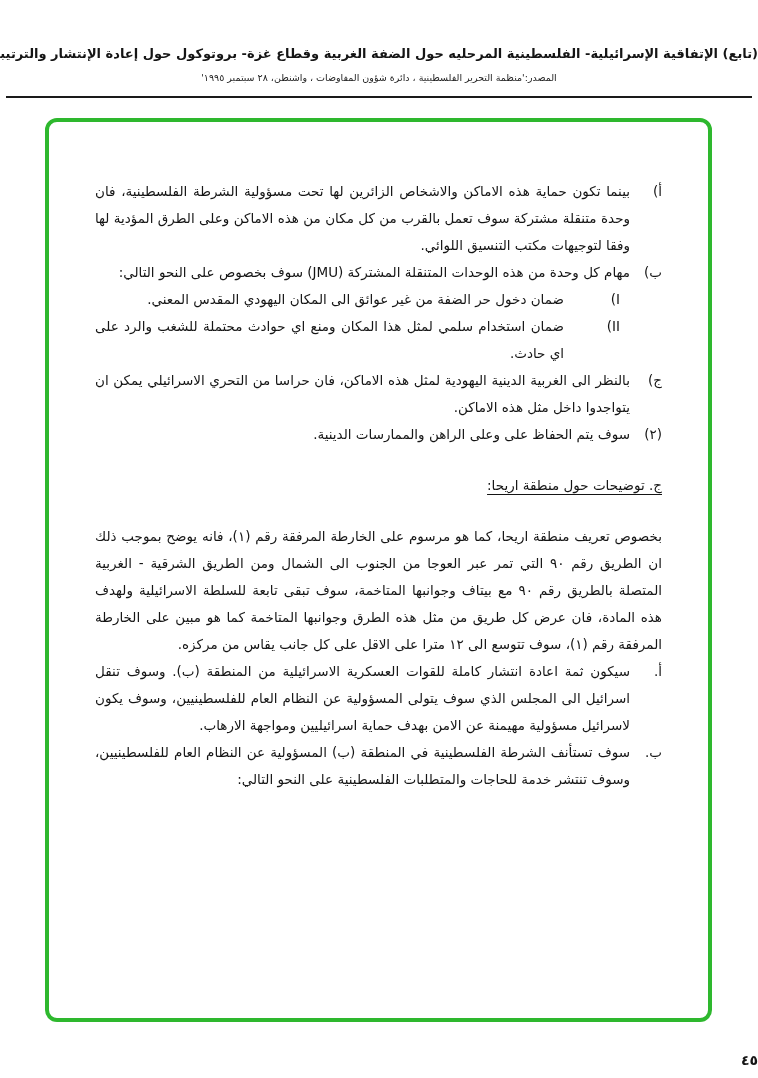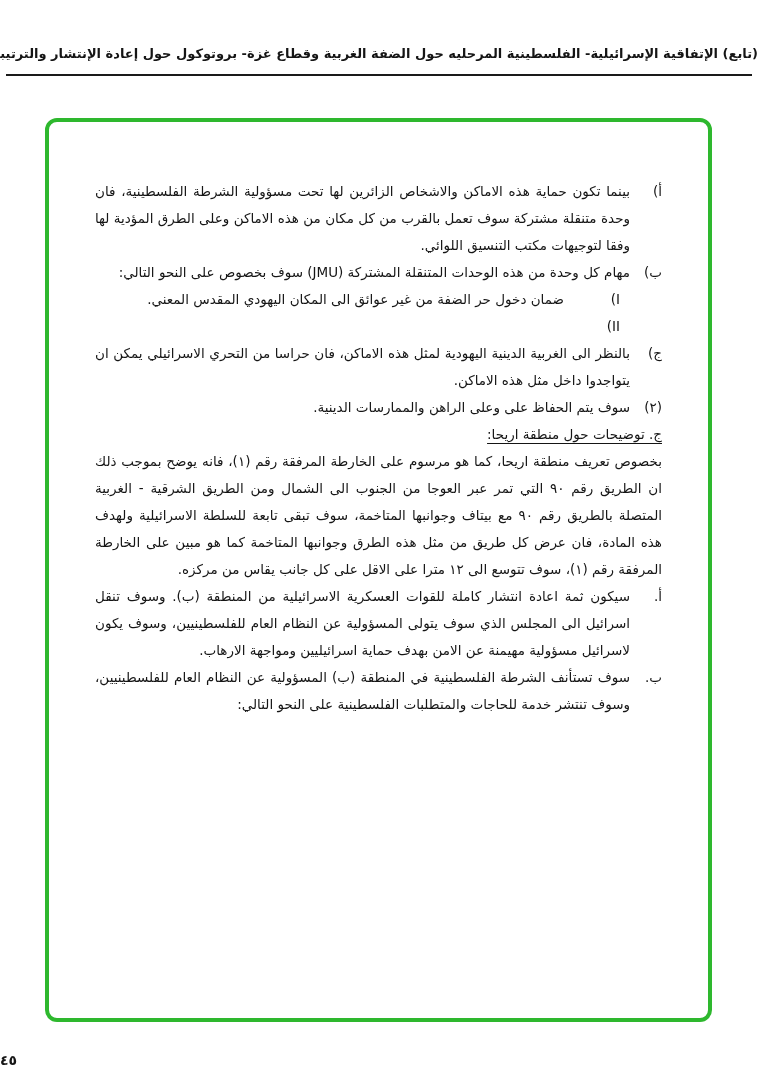--- a/index.html
+++ b/index.html
@@ -71,46 +71,48 @@
     text-align: justify;
   }
   .li2 {
     padding-right: 42px;
   }
   .li2 .marker {
     flex: 0 0 56px;
   }
   .plain {
     text-align: justify;
+    margin-top: 24px;
   }
   .section-heading {
     text-decoration: underline;
     text-underline-offset: 4px;
   }
   .section3-title {
     margin-top: 26px;
   }
   .page-number {
     position: absolute;
     bottom: 10px;
     left: 0;
     width: 100%;
-    text-align: left;
+    text-align: right;
     font-weight: bold;
     font-size: 14px;
     direction: rtl;
   }
 </style>
 </head>
 <body>
 
 <div class="page">
 
   <div class="header">
     <div class="header-title">(تابع) الإتفاقية الإسرائيلية- الفلسطينية المرحليه حول الضفة الغربية وقطاع غزة- بروتوكول حول إعادة الإنتشار والترتيبات الامنية</div>
+    <div class="header-source">المصدر:'منظمة التحرير الفلسطينية ، دائرة شؤون المفاوضات ، واشنطن، ٢٨ سبتمبر ١٩٩٥'</div>
   </div>
 
   <hr class="header-rule">
 
   <div class="frame" style="border-color: rgb(46, 184, 46);">
     <div class="content">
 
       <div class="li">
         <span class="marker">أ)</span>
         <span class="ptext">بينما تكون حماية هذه الاماكن والاشخاص الزائرين لها تحت مسؤولية الشرطة الفلسطينية، فان وحدة متنقلة مشتركة سوف تعمل بالقرب من كل مكان من هذه الاماكن وعلى الطرق المؤدية لها وفقا لتوجيهات مكتب التنسيق اللوائي.</span>
@@ -121,20 +123,21 @@
         <span class="ptext">مهام كل وحدة من هذه الوحدات المتنقلة المشتركة (JMU) سوف بخصوص على النحو التالي:</span>
       </div>
 
       <div class="li li2">
         <span class="marker">I)</span>
         <span class="ptext">ضمان دخول حر الضفة من غير عوائق الى المكان اليهودي المقدس المعني.</span>
       </div>
 
       <div class="li li2">
         <span class="marker">II)</span>
+        <span class="ptext">ضمان استخدام سلمي لمثل هذا المكان ومنع اي حوادث محتملة للشغب والرد على اي حادث.</span>
       </div>
 
       <div class="li">
         <span class="marker">ج)</span>
         <span class="ptext">بالنظر الى الغربية الدينية اليهودية لمثل هذه الاماكن، فان حراسا من التحري الاسرائيلي يمكن ان يتواجدوا داخل مثل هذه الاماكن.</span>
       </div>
 
       <div class="li">
         <span class="marker">(٢)</span>
         <span class="ptext">سوف يتم الحفاظ على وعلى الراهن والممارسات الدينية.</span>

